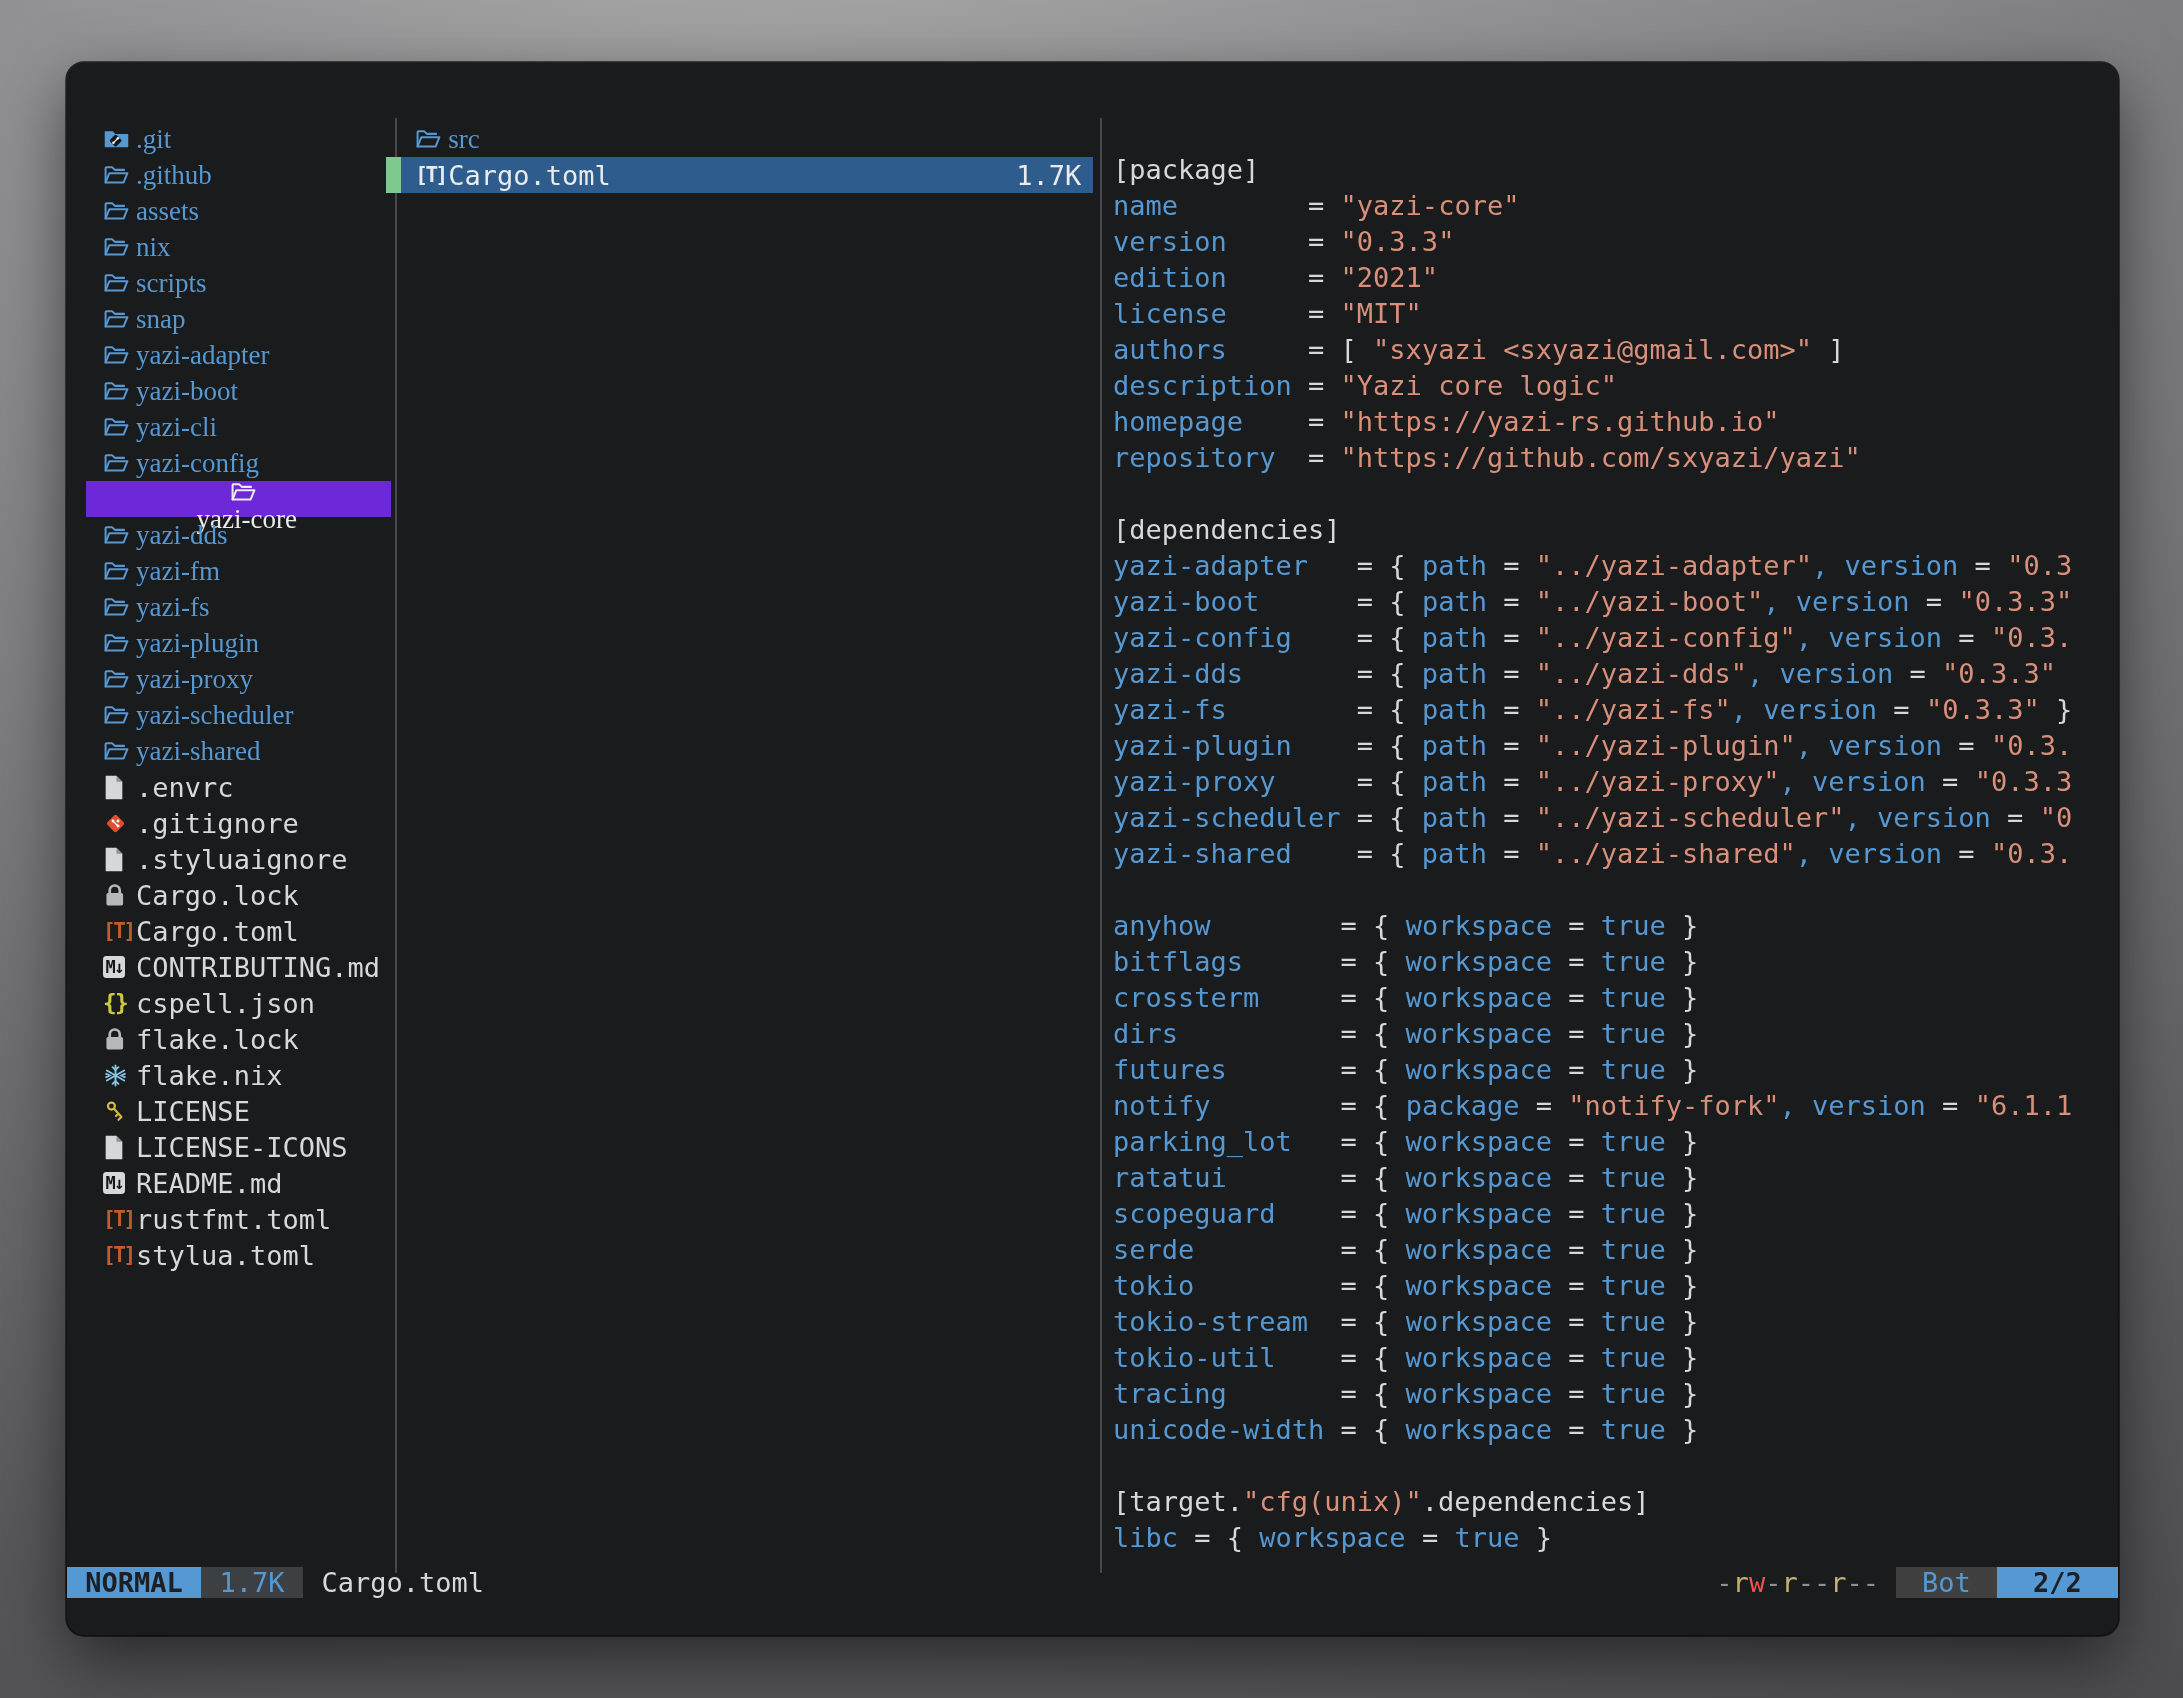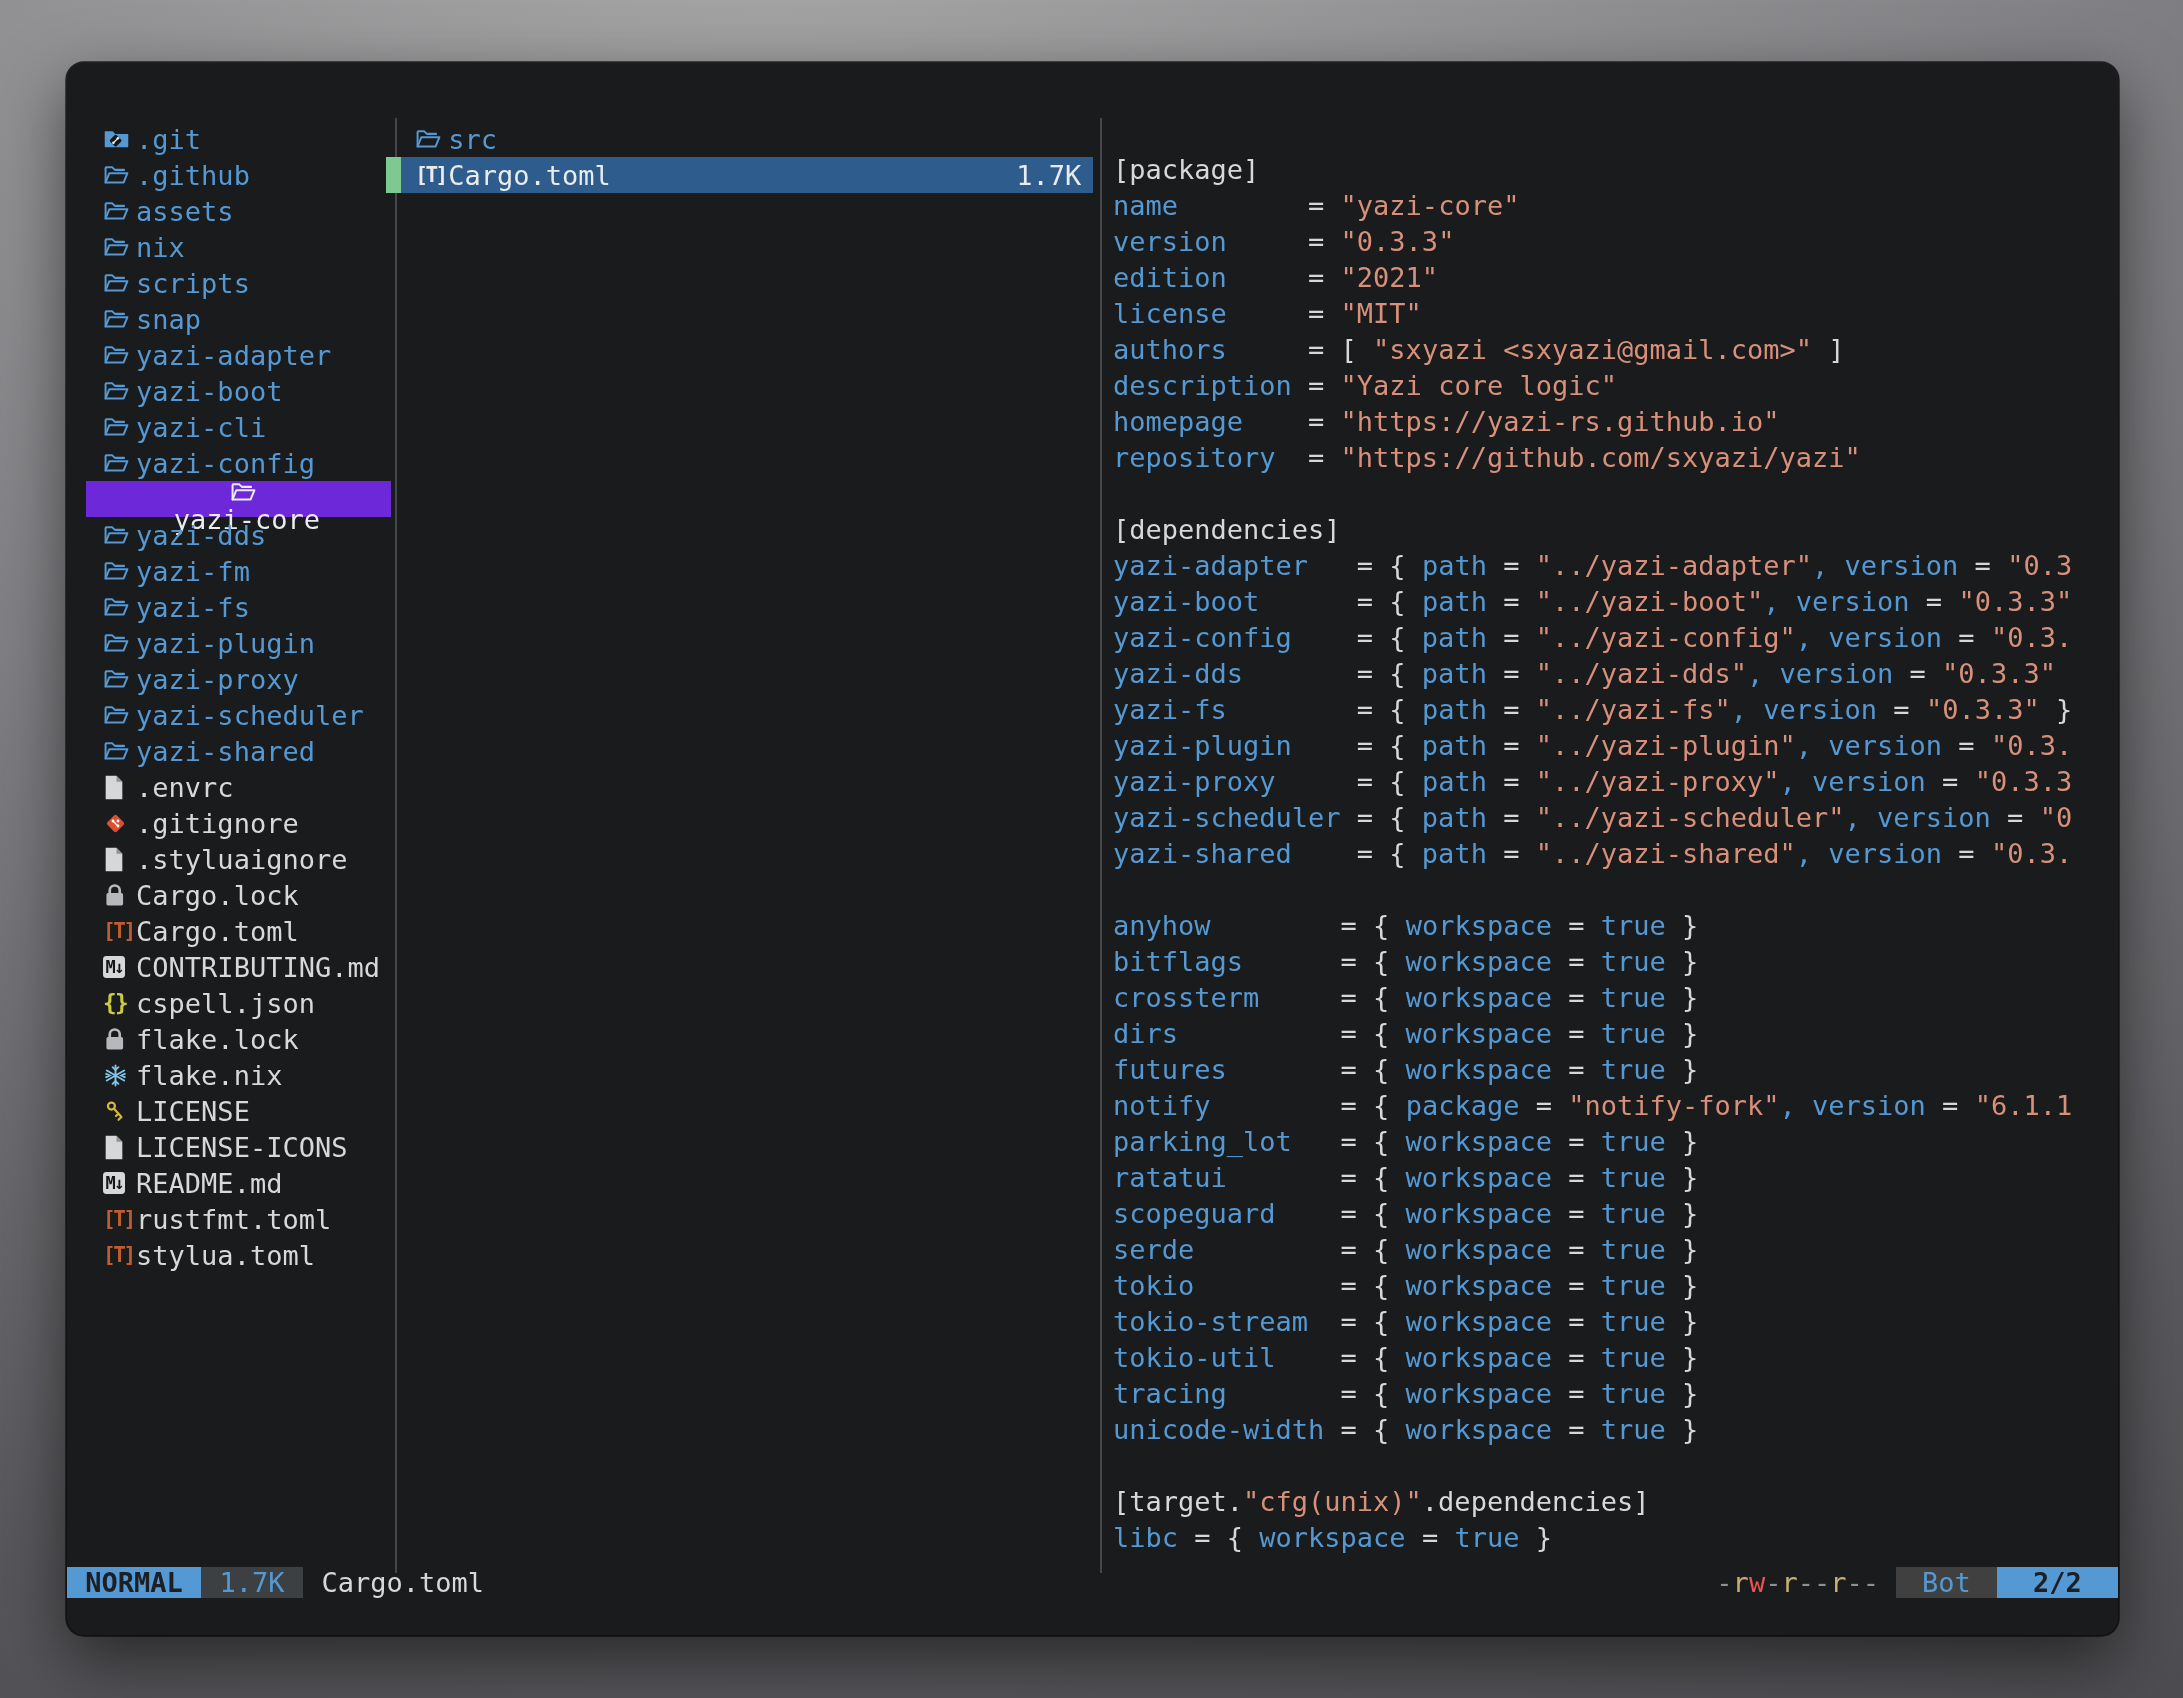--- a/index.html
+++ b/index.html
@@ -24,21 +24,21 @@
   #preview-pane{left:1046px;width:961px;overflow:hidden;margin-top:31px;}
 
   .row{height:36px;display:flex;align-items:center;white-space:pre;}
   .row.left{padding-left:17.6px;}
   .row.left.selected{background:#6d28d9;flex-direction:column;}
   .row.mid{position:relative;margin-left:15px;padding-left:14.3px;}
   .row.mid.selected{background:#2d5c8d;}
   .marker{position:absolute;left:-15px;top:0;bottom:0;width:15px;background:#7dc98f;}
   .icon{width:33px;flex:none;display:flex;align-items:center;color:#5598d2;}
   .label{color:#d6d8da;}
-  .label.blue{color:#5598d2;}
+  .label.blue{color:#5598d2;font-family:Liberation Serif, serif;}
   .row.selected .label{color:#eaebec;}
   .row.selected .icon{color:#eaebec;}
   .size{margin-left:auto;padding-right:11.7px;color:#eaebec;}
 
   .ic-toml{color:#c05c2e;font-weight:bold;font-size:21px;letter-spacing:-2.5px;}
   .row.selected .ic-toml{color:#eaebec;}
   .ic-json{color:#cbcb41;font-weight:bold;font-size:22.7px;letter-spacing:-1.7px;}
   .ic-md{background:#d5d7d9;color:#141518;font-weight:bold;font-size:17px;
          border-radius:3.4px;padding:0.8px 2.5px;line-height:20px;letter-spacing:-1.7px;}
 

